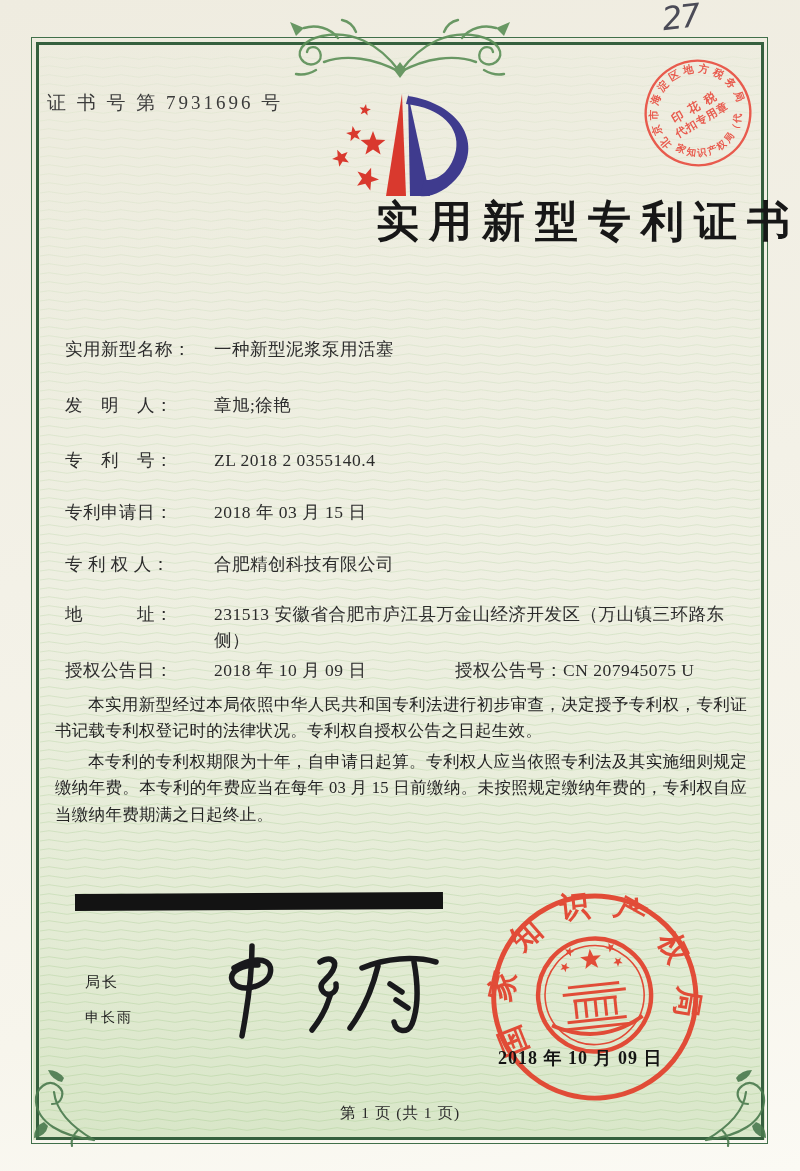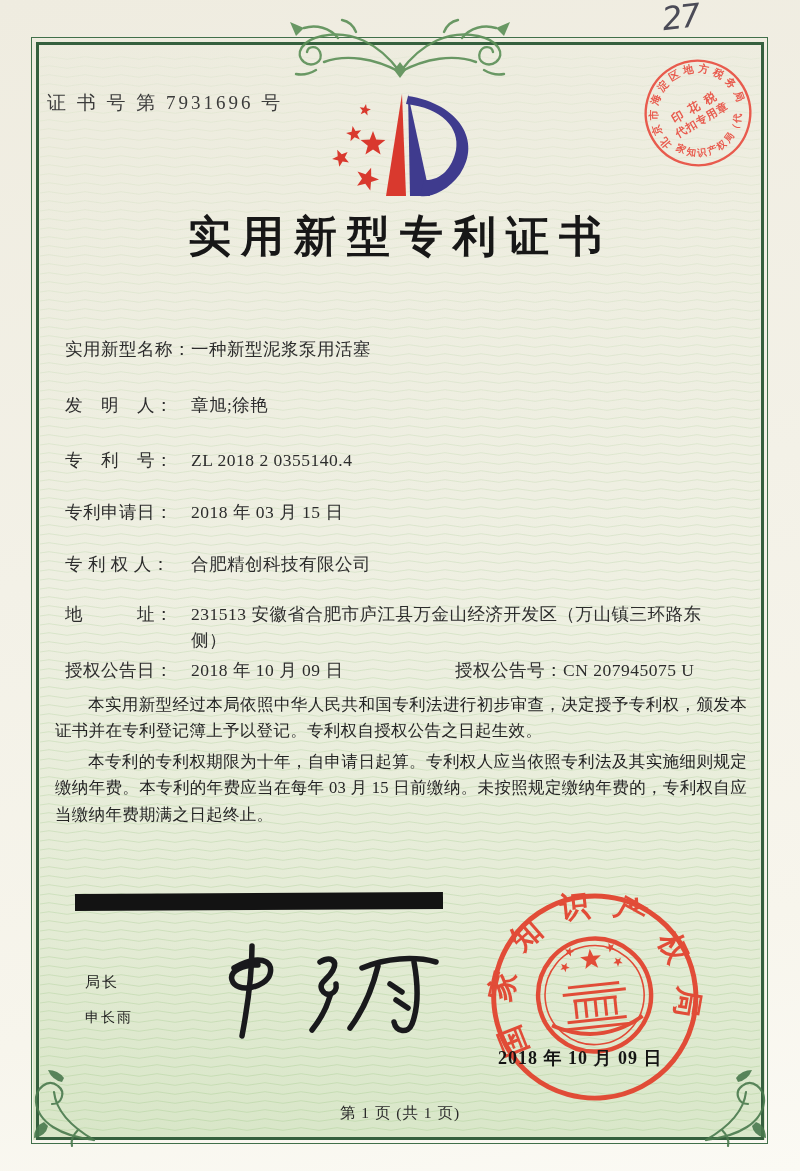--- a/index.html
+++ b/index.html
@@ -15,25 +15,25 @@
     background:linear-gradient(180deg,rgba(201,223,182,0.06) 0%,rgba(201,223,182,0.12) 50%,
                rgba(190,217,168,0.34) 82%,rgba(186,214,163,0.52) 100%);
   }
   #waves{left:0;top:0;width:800px;height:1171px;pointer-events:none;}
   .frame-outer{left:31px;top:37px;width:735px;height:1105px;border:1.5px solid #41704a;}
   .frame-inner{position:absolute;inset:3.5px;border:3px solid #35603e;}
   .cert-no{left:47px;top:90px;font-size:19px;letter-spacing:3px;color:#3b3b3b;}
   .hand-note{left:662px;top:-2px;font-size:32px;color:#4b4b57;
     font-family:"DejaVu Sans","Liberation Sans",sans-serif;font-style:italic;
     transform:rotate(-7deg);letter-spacing:-2px;}
-  .title{left:0;top:208px;width:800px;text-align:center;font-size:43px;font-weight:700;
+  .title{left:0;top:193px;width:800px;text-align:right;font-size:43px;font-weight:700;
     letter-spacing:10px;color:#171717;margin:0;}
   .field{left:65px;font-size:17.5px;color:#2c2c2c;letter-spacing:0.5px;line-height:1.5;}
   .field .lab{display:inline-block;min-width:126px;vertical-align:top;}
-  .field .val{display:inline-block;vertical-align:top;}
+  .field .val{display:inline-block;vertical-align:top;margin-left:23px;}
   .addr .val{width:540px;}
   .grant-no{left:455px;}
   .bodytext{left:55px;top:692px;width:692px;}
   .bodytext p{margin:0 0 4px 0;text-indent:2em;text-align:justify;
     font-size:16.5px;line-height:1.6;color:#242424;letter-spacing:0.3px;}
   .redact{left:75px;top:893px;width:368px;height:17px;background:#131313;transform:rotate(-0.3deg);}
   .sig-title{left:85px;top:973px;font-size:15px;color:#222;letter-spacing:2px;}
   .sig-name{left:85px;top:1009px;font-size:14px;color:#222;letter-spacing:2px;}
   .seal-date{left:498px;top:1046px;font-size:18px;font-weight:600;color:#141414;letter-spacing:1px;}
   .footer{left:0;top:1103px;width:800px;text-align:center;font-size:15.5px;color:#2a2a2a;letter-spacing:1px;}
@@ -241,21 +241,21 @@
   <span class="lab">地　　　址：</span><span class="val">231513 安徽省合肥市庐江县万金山经济开发区（万山镇三环路东侧）</span>
 </div>
 <div class="abs field" style="top:657px">
   <span class="lab">授权公告日：</span><span class="val">2018 年 10 月 09 日</span>
 </div>
 <div class="abs field grant-no" style="top:657px">
   <span>授权公告号：</span><span>CN 207945075 U</span>
 </div>
 
 <div class="abs bodytext">
-  <p>本实用新型经过本局依照中华人民共和国专利法进行初步审查，决定授予专利权，颁发本证书并在专利登记簿上予以登记。专利权自授权公告之日起生效。</p>
+  <p>本实用新型经过本局依照中华人民共和国专利法进行初步审查，决定授予专利权，专利证书记载专利权登记时的法律状况。专利权自授权公告之日起生效。</p>
   <p>本专利的专利权期限为十年，自申请日起算。专利权人应当依照专利法及其实施细则规定缴纳年费。本专利的年费应当在每年 03 月 15 日前缴纳。未按照规定缴纳年费的，专利权自应当缴纳年费期满之日起终止。</p>
 </div>
 
 <div class="abs redact"></div>
 
 <div class="abs sig-title">局长</div>
 <div class="abs sig-name">申长雨</div>
 
 <svg class="abs" style="left:200px;top:938px;width:250px;height:110px" viewBox="0 0 250 110">
   <g stroke="#19191c" stroke-width="5.5" fill="none" stroke-linecap="round" stroke-linejoin="round">

